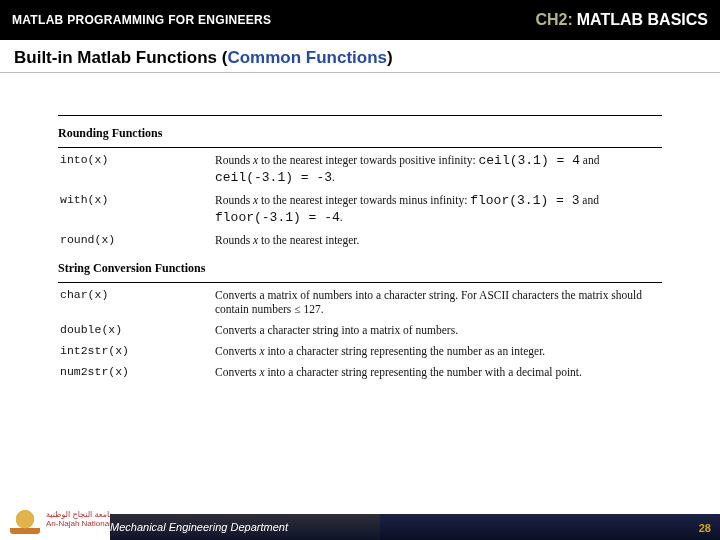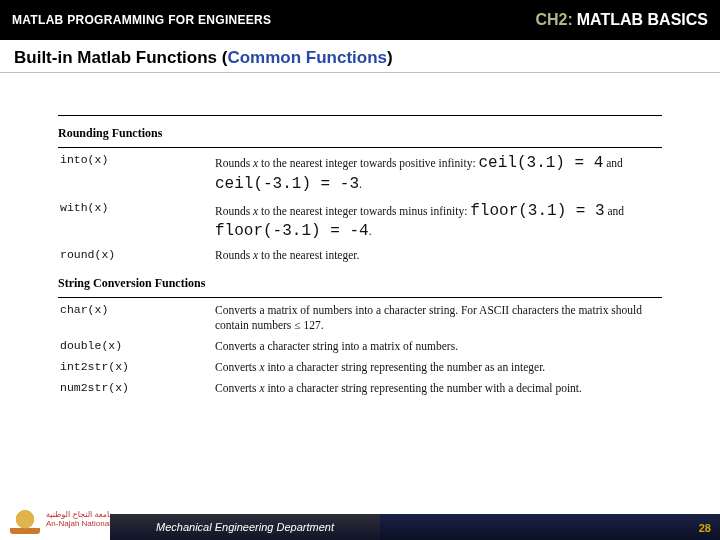--- a/index.html
+++ b/index.html
@@ -72,21 +72,21 @@
   td.fn {
     width: 155px;
     font-family: 'Courier New', monospace;
     font-size: 11.5px;
   }
   td.desc {
     line-height: 1.3;
   }
   td.desc code, td.desc .mono {
     font-family: 'Courier New', monospace;
-    font-size: 16px;
+    font-size: 13px;
   }
   td.desc .ital { font-style: italic; }
   .footer {
     position: absolute;
     left: 0;
     bottom: 0;
     width: 100%;
     height: 44px;
     display: flex;
     align-items: flex-end;
@@ -122,21 +122,21 @@
     left: 110px;
     bottom: 0;
     width: 270px;
     height: 26px;
     background: linear-gradient(#2e2e38, #0f1428);
     color: #fff;
     font-size: 11px;
     font-style: italic;
     display: flex;
     align-items: center;
-    justify-content: center;
+    justify-content: flex-start;
     font-family: Verdana, Geneva, sans-serif;
   }
   .footer-page {
     position: absolute;
     right: 9px;
     bottom: 6px;
     font-size: 11px;
     color: #d9a400;
     font-weight: bold;
   }

